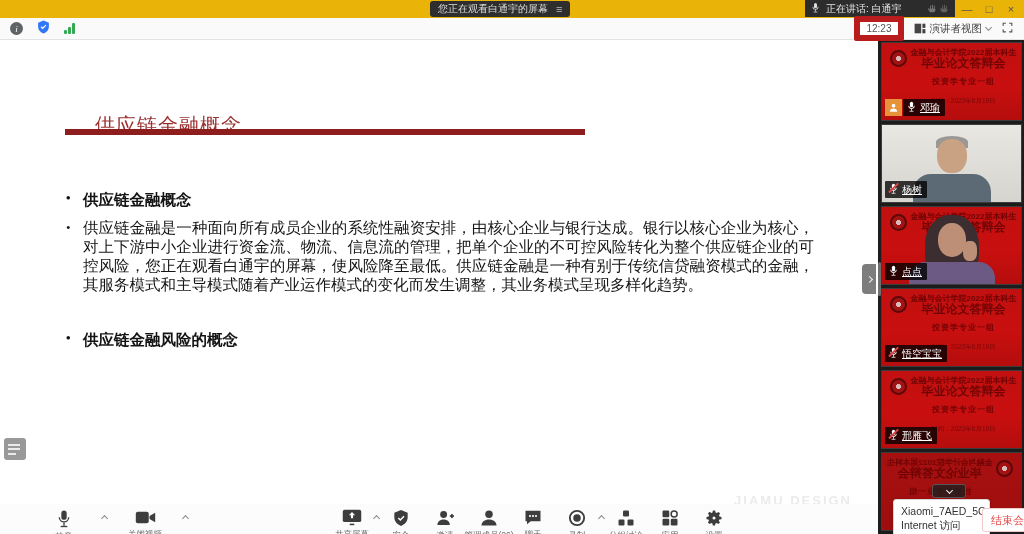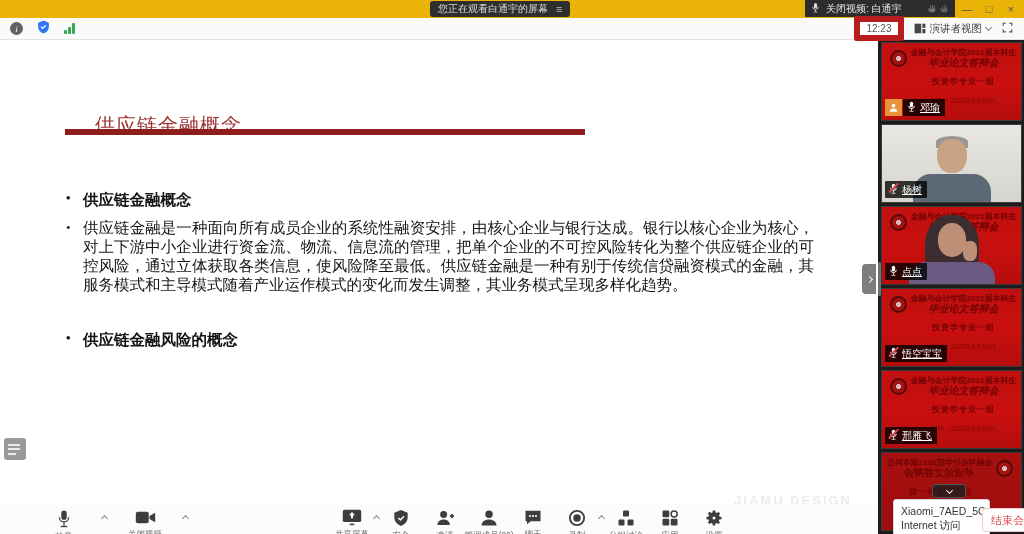--- a/index.html
+++ b/index.html
@@ -65,21 +65,21 @@
   .scroll-thumb { position:absolute; left:0; top:222px; width:3px; height:34px; background:#6f6f6f; border-radius:2px; }
   .thumb { position:relative; height:79px; margin:0 2px 3px 3px; background:#000; border:1px solid #3c3c3c; overflow:hidden; cursor:pointer; }
   .poster { position:absolute; inset:0; background:linear-gradient(180deg,#c21010,#c90f0f 55%,#b50d0d); }
   .poster.dark { background:linear-gradient(180deg,#a81010,#9e0e0e); }
   .poster .emblem { position:absolute; left:8px; top:7px; width:17px; height:17px; border-radius:50%;
     border:2px solid #5d0808; background:radial-gradient(circle at 50% 50%, #d8baba 0 28%, #a31313 29% 100%); }
   .poster.mirror .emblem { left:auto; right:8px; }
   .ptext { position:absolute; left:26px; right:2px; top:5px; text-align:center; color:#700404; font-weight:bold; }
   .poster.mirror .ptext { transform:scaleX(-1); left:2px; right:26px; }
   .pt1 { font-size:8px; line-height:10px; }
-  .pt2 { font-size:10px; line-height:10px;font-style:italic; }
+  .pt2 { font-size:12px; line-height:10px; }
   .pt3 { font-size:8px; margin-top:8px; letter-spacing:1px; }
   .pt4 { font-size:6.5px; margin-top:10px; font-weight:normal; color:#7c0808; }
   .nametag { position:absolute; left:3px; bottom:4px; background:rgba(0,0,0,.78); color:#fff; font-size:10px;
     display:flex; align-items:flex-start; gap:3px; padding:1.5px 5px 1.5px 3px; border-radius:1px; z-index:3; white-space:nowrap;text-decoration:underline; }
   .nametag.shift { left:21px; }
   .avatar-badge { position:absolute; left:3px; bottom:4px; width:17px; height:17px; background:#e8923a;
     display:flex; align-items:center; justify-content:center; z-index:3; }
   .micwrap { position:relative; width:11px; height:11px; flex:none; }
   .micwrap svg { position:absolute; inset:0; }
   .micwrap.muted::after { content:""; position:absolute; left:-1px; top:4.5px; width:13px; height:1.8px;
@@ -129,21 +129,21 @@
     <span>
       <svg width="9" height="11" viewBox="0 0 24 28">
           <g fill="#ddd">
             <rect x="8" y="2" width="8" height="14" rx="4"></rect>
             <path d="M4 12a8 8 0 0 0 16 0h-2a6 6 0 0 1-12 0z"></path>
             <rect x="11" y="20" width="2" height="5"></rect>
             <rect x="7" y="25" width="10" height="2"></rect>
           </g>
         </svg>
     </span>
-    <span>关闭视频: 白通宇</span>
+    <span>正在讲话: 白通宇</span>
     <span class="hands">
       <svg width="10" height="11" viewBox="0 0 16 16" fill="#b0b0b0">
           <path d="M5 14c-2-2-3-4-3-6l1-1 2 3V3h1.5v5H8V2h1.5v6H11V3.5h1.5V9H14l-1 3c-.5 1.5-1.5 2-3 2z"></path>
         </svg>
       <svg width="10" height="11" viewBox="0 0 16 16" fill="#8b8b8b">
           <path d="M5 14c-2-2-3-4-3-6l1-1 2 3V3h1.5v5H8V2h1.5v6H11V3.5h1.5V9H14l-1 3c-.5 1.5-1.5 2-3 2z"></path>
         </svg>
     </span>
   </div>
   <div class="winctl">
@@ -187,21 +187,21 @@
   </div>
 </div>
 
 <div class="main">
 
   <div class="slide">
     <div class="slide-title">供应链金融概念</div>
     <div class="slide-rule"></div>
     <div class="bullets">
       <div class="b-head">供应链金融概念</div>
-      <div class="b-body">供应链金融是一种面向所有成员企业的系统性融资安排，由核心企业与银行达成。银行以核心企业为核心，对上下游中小企业进行资金流、物流、信息流的管理，把单个企业的不可控风险转化为整个供应链企业的可控风险，通过立体获取各类信息，使风险降至最低。供应链金融是一种有别于传统信贷融资模式的金融，其服务模式和主导模式随着产业运作模式的变化而发生调整，其业务模式呈现多样化趋势。</div>
+      <div class="b-body">供应链金融是一种面向所有成员企业的系统性融资安排，由核心企业与银行达成。银行以核心企业为核心，对上下游中小企业进行资金流、物流、信息流的管理，把单个企业的不可控风险转化为整个供应链企业的可控风险，您正在观看白通宇的屏幕，使风险降至最低。供应链金融是一种有别于传统信贷融资模式的金融，其服务模式和主导模式随着产业运作模式的变化而发生调整，其业务模式呈现多样化趋势。</div>
       <div class="gap2"></div>
       <div class="b-head">供应链金融风险的概念</div>
     </div>
     <div class="watermark">JIAMU DESIGN</div>
     <div class="float-tab">
         <i></i>
         <i></i>
         <i></i>
       </div>
   </div>

